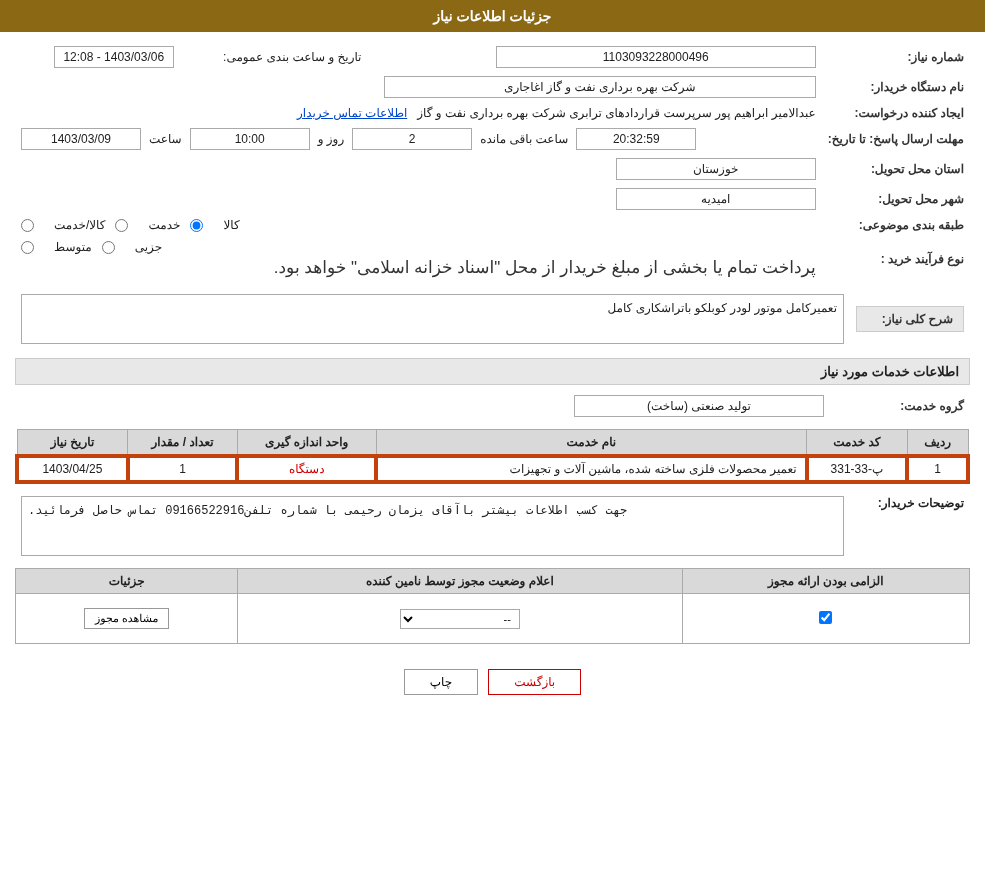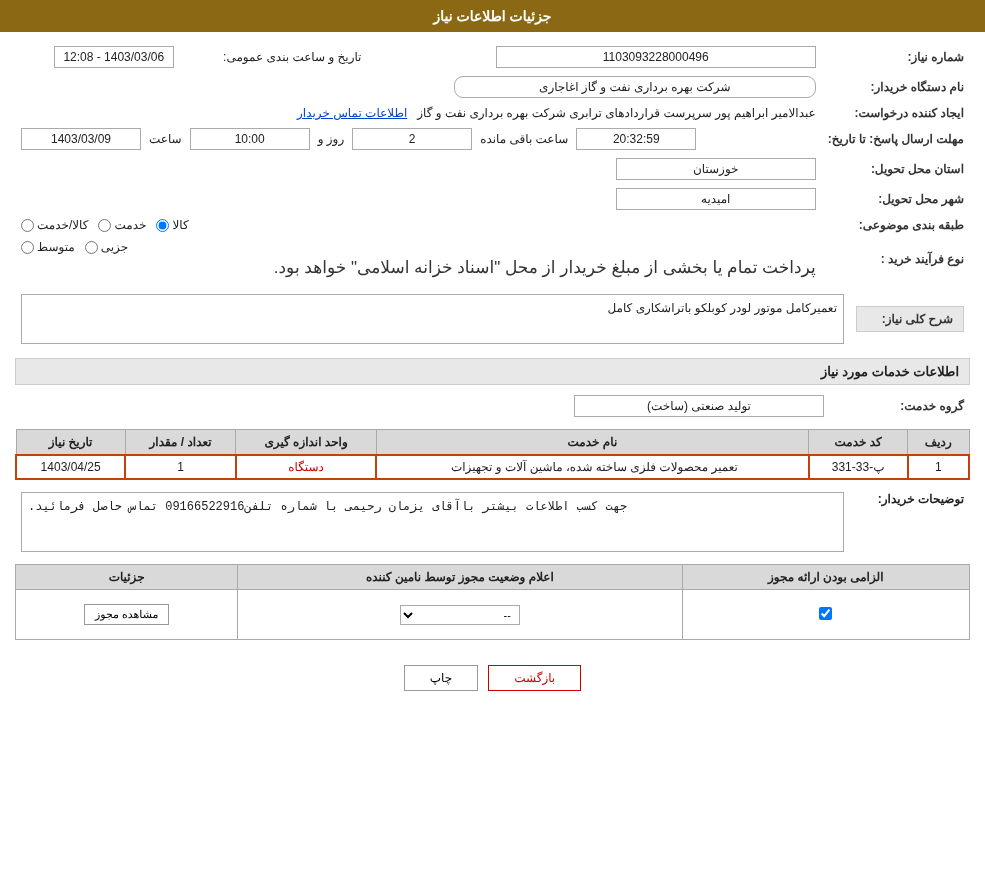--- a/index.html
+++ b/index.html
@@ -79,21 +79,21 @@
     }
     .radio-group {
       display: flex;
       gap: 10px;
       flex-direction: row-reverse;
       align-items: center;
     }
     .radio-item {
       display: flex;
       align-items: center;
-      gap: 3px;
+      gap: 20px;
     }
     .description-box {
       border: 1px solid #aaa;
       padding: 6px;
       min-height: 50px;
       background: #fff;
       text-align: right;
       width: 100%;
     }
     .services-table {
@@ -102,25 +102,26 @@
       margin-bottom: 8px;
     }
     .services-table th {
       background: #d9d9d9;
       border: 1px solid #aaa;
       padding: 5px 8px;
       text-align: center;
       font-weight: bold;
     }
     .services-table td {
-      border: 2px solid #c2410c;
+      border: 4px solid #c2410c;
       padding: 4px 8px;
       text-align: center;
     }
     .services-table td.text-right {
+      text-align: right;
       padding-left: 12px;
     }
     .red-text { color: #cc0000; }
     .buyer-notes {
       width: 100%;
       border-collapse: collapse;
       margin-bottom: 8px;
     }
     .buyer-notes td {
       padding: 4px 6px;
@@ -240,21 +241,21 @@
         </td>
         <td style="width:40px;"></td>
         <td style="text-align:right; white-space:nowrap;">تاریخ و ساعت بندی عمومی:</td>
         <td>
           <span class="bordered-input">1403/03/06 - 12:08</span>
         </td>
       </tr>
       <tr>
         <td class="label-cell">نام دستگاه خریدار:</td>
         <td class="value-cell" colspan="4">
-          <span class="bordered-input" style="width:362px;border-radius:9px;">شرکت بهره برداری نفت و گاز اغاجاری</span>
+          <span class="bordered-input" style="width:432px;">شرکت بهره برداری نفت و گاز اغاجاری</span>
         </td>
       </tr>
       <tr>
         <td class="label-cell">ایجاد کننده درخواست:</td>
         <td class="value-cell" colspan="4">
           <span>عبدالامیر ابراهیم پور سرپرست قراردادهای ترابری شرکت بهره برداری نفت و گاز</span>
           &nbsp;
           <span class="blue-link">اطلاعات تماس خریدار</span>
         </td>
       </tr>

